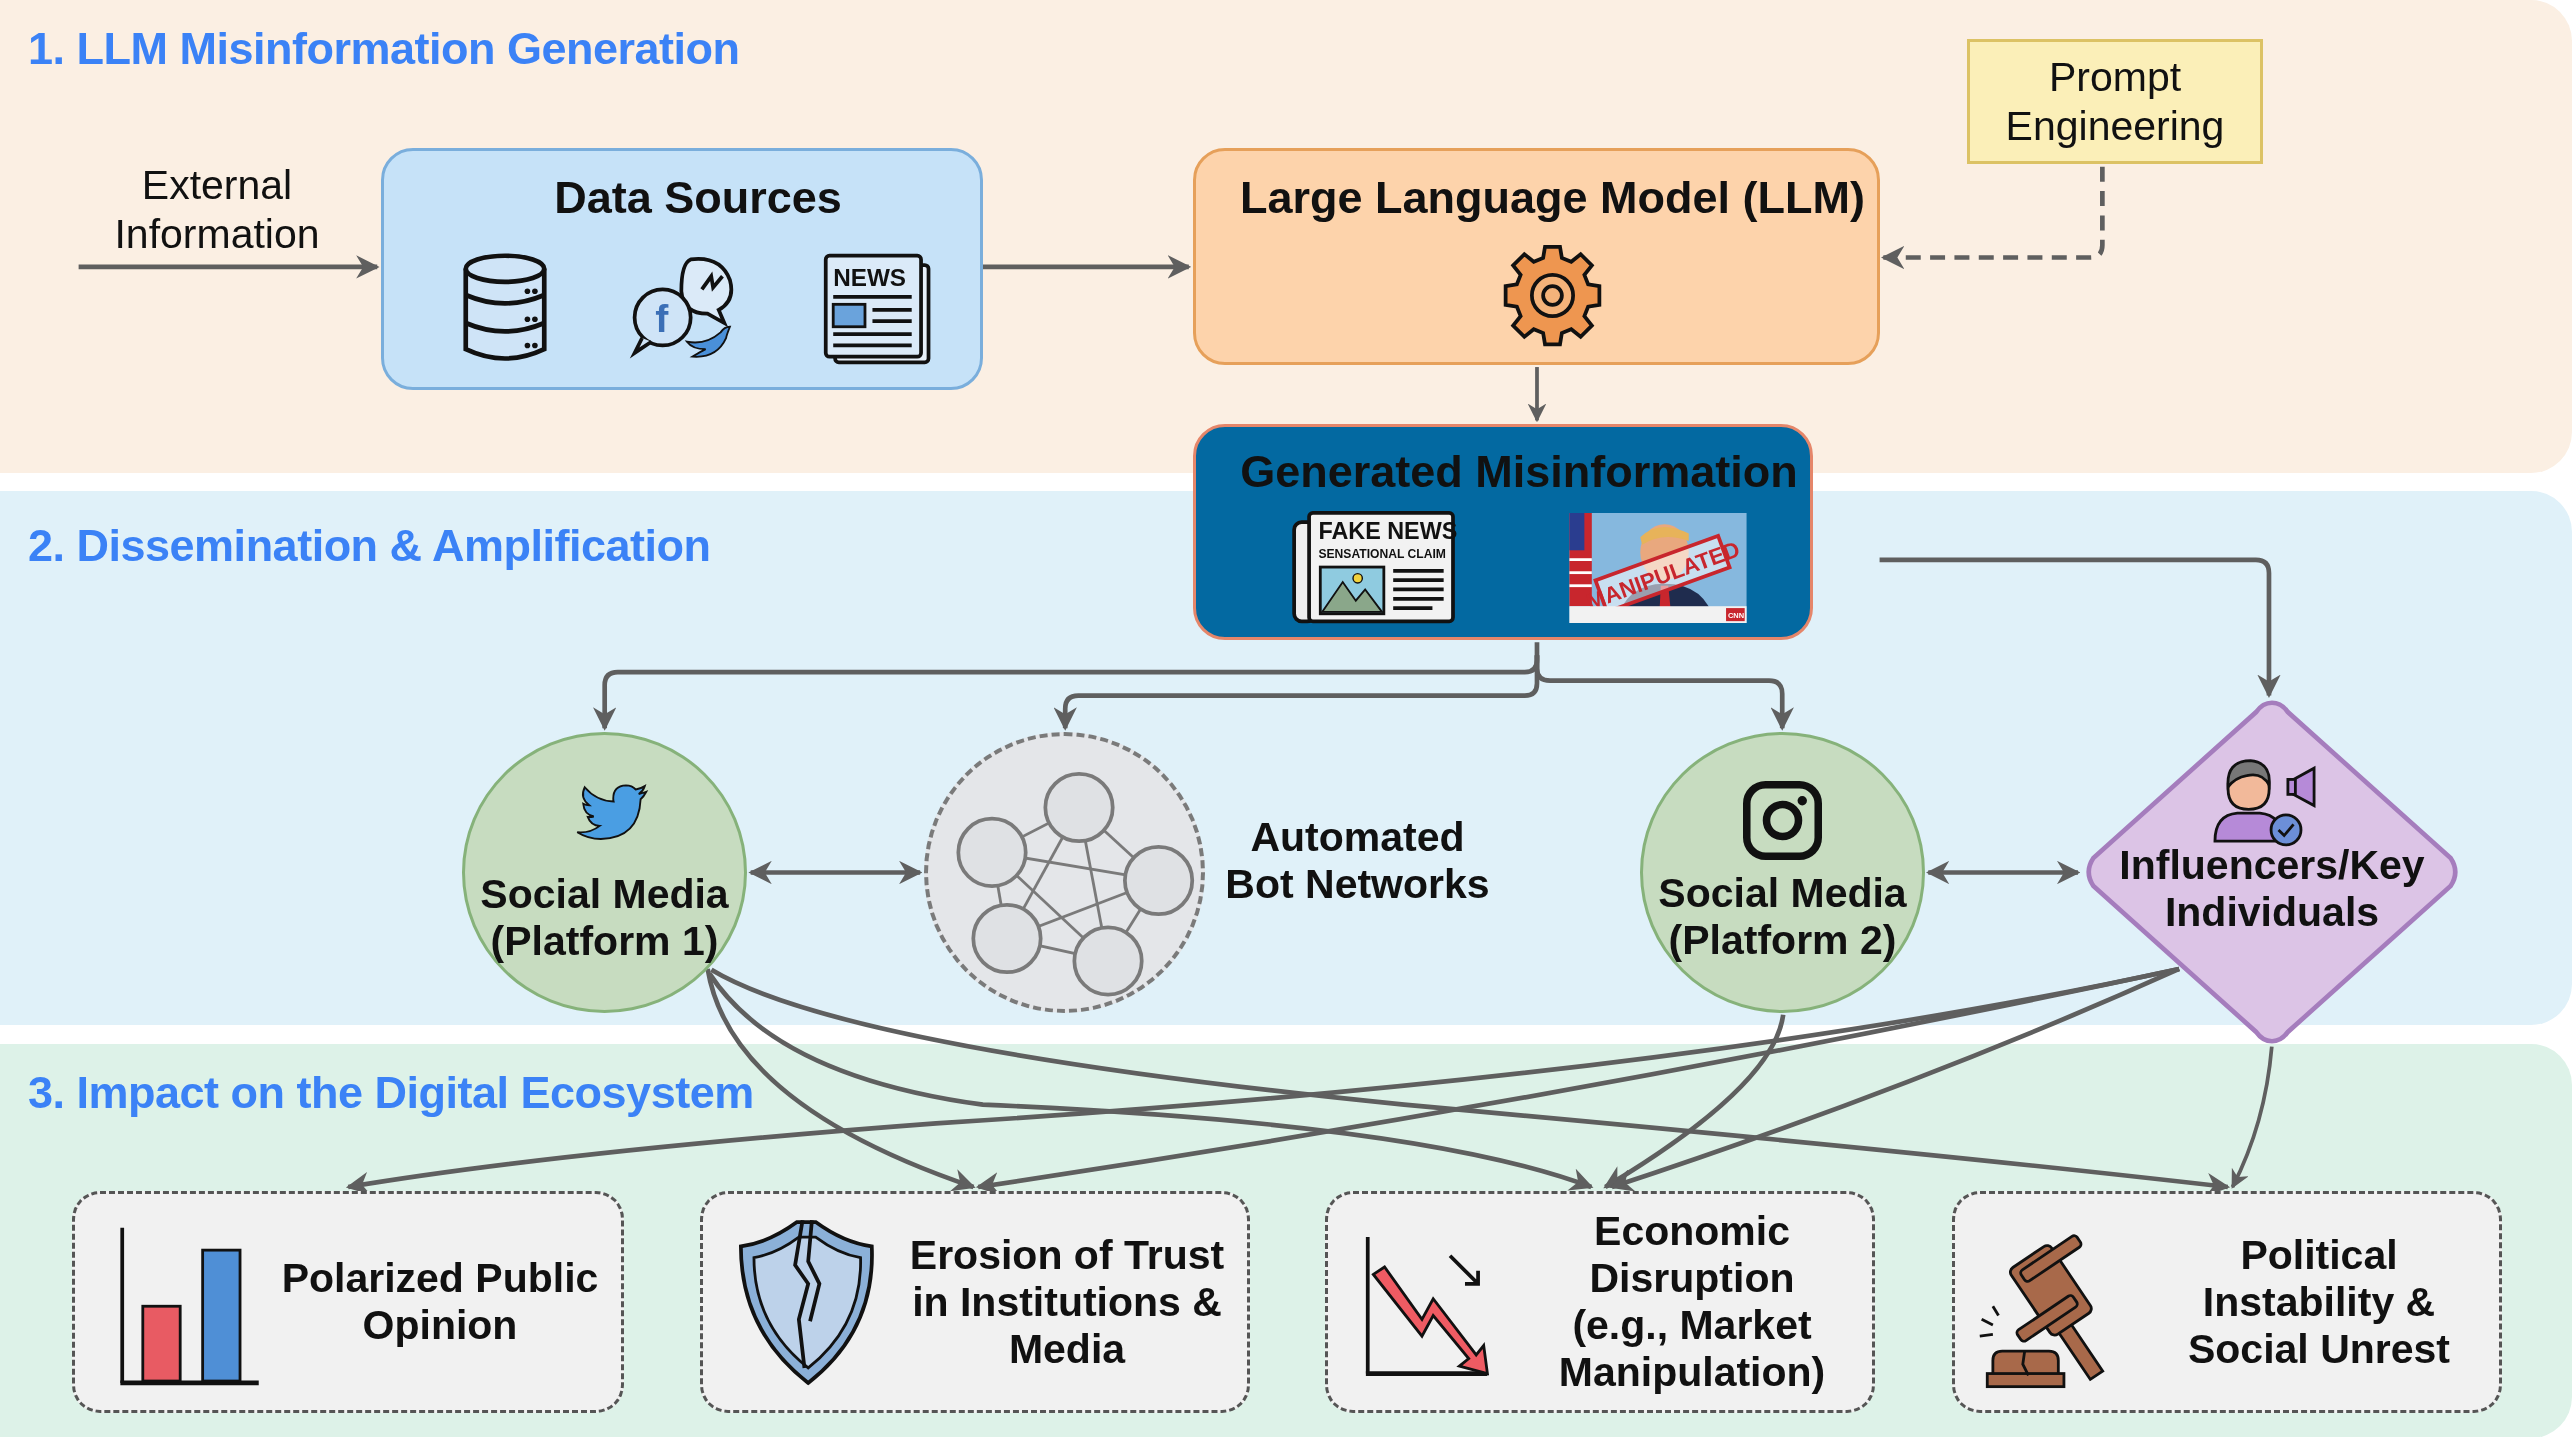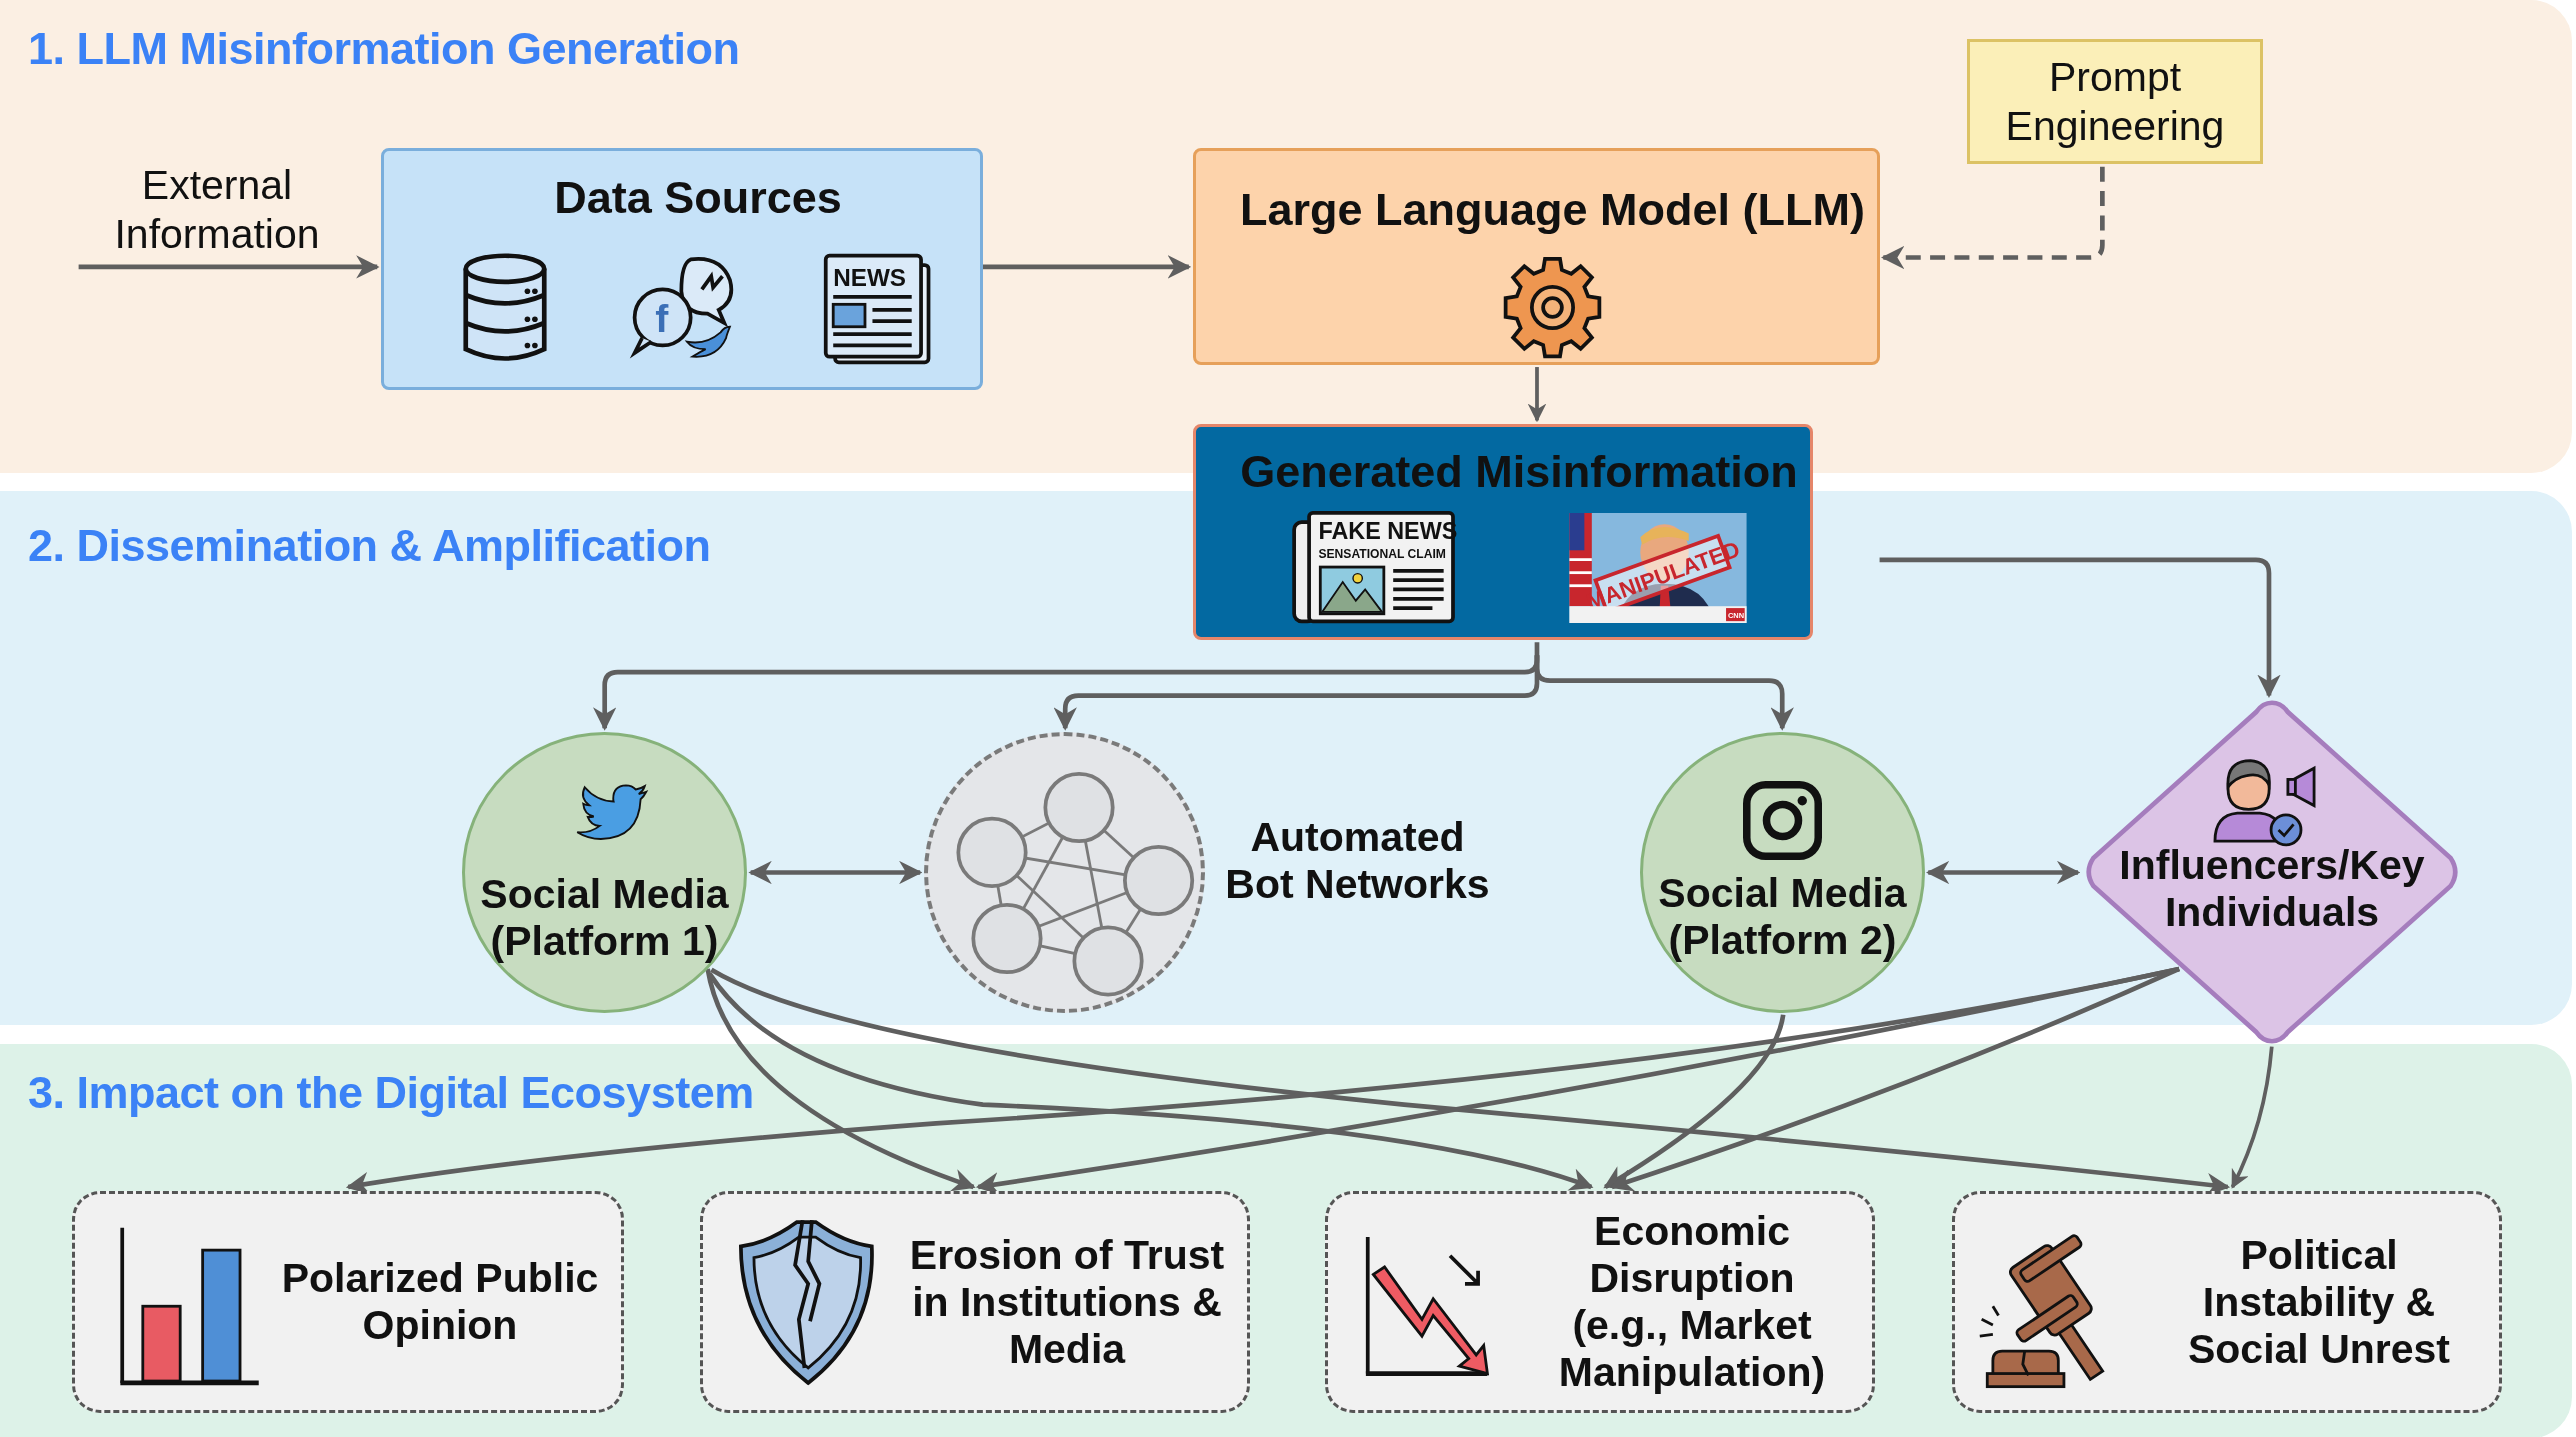--- a/index.html
+++ b/index.html
@@ -2,24 +2,24 @@
 <html style="font-size:15px"><head>
 <meta charset="utf-8">
 <style>
   html,body{margin:0;padding:0;background:#ffffff;}
   body{width:2576px;height:1438px;position:relative;overflow:hidden;font-family:"Liberation Sans",sans-serif;color:#111;}
   .section{position:absolute;left:0;width:2572px;border-radius:0 41px 41px 0;}
   #sec1{top:0;height:473px;background:#fbefe3;}
   #sec2{top:491px;height:534px;background:#e0f1f9;}
   #sec3{top:1044px;height:394px;background:#ddf2e8;}
   .sec-title{position:absolute;left:28px;font-size:45px;font-weight:bold;letter-spacing:-0.5px;color:#3b82f6;}
-  .box{position:absolute;box-sizing:border-box;border-radius:8px;display:flex;flex-direction:column;align-items:center;padding-left:32px;}
+  .box{position:absolute;box-sizing:border-box;border-radius:32px;display:flex;flex-direction:column;align-items:center;padding-left:32px;}
   .box-title{font-size:45px;font-weight:bold;margin-top:20.6px;white-space:nowrap;}
   #data-sources{left:381px;top:148px;width:602px;height:242px;background:#c6e2f8;border:3.7px solid #7aaedc;}
-  #llm{left:1193px;top:148px;width:687px;height:217px;background:#fdd3ab;border:3.7px solid #e6a05a;justify-content:flex-end;}
+  #llm{left:1193px;top:148px;width:687px;height:217px;background:#fdd3ab;border:3.7px solid #e6a05a;}
   #gen-mis{left:1193px;top:424px;width:620px;height:216px;background:#0369a1;border:3.7px solid #e5866a;}
   #prompt{position:absolute;left:1967px;top:39px;width:296px;height:125px;box-sizing:border-box;background:#fbefb8;border:3.7px solid #dcc264;display:flex;align-items:center;justify-content:center;text-align:center;font-size:41px;line-height:49px;}
   #ext-info{position:absolute;left:86px;top:161px;width:262px;text-align:center;font-size:41px;line-height:49px;}
   .icon-row{display:flex;align-items:center;justify-content:center;}
   .node-circle{position:absolute;box-sizing:border-box;border-radius:50%;display:flex;flex-direction:column;align-items:center;justify-content:center;text-align:center;}
   #sm1{left:462px;top:732px;width:285px;height:281px;background:#c7dcc0;border:3.7px solid #86b27a;}
   #sm2{left:1640px;top:732px;width:285px;height:281px;background:#c7dcc0;border:3.7px solid #86b27a;}
   #bots{left:924px;top:732px;width:281px;height:281px;background:#e4e6e9;border:4.7px dashed #7a7a7a;}
   .node-label{font-size:41px;font-weight:bold;line-height:47px;}
   #bots-label{position:absolute;left:1217px;top:814px;width:281px;text-align:center;font-size:41px;font-weight:bold;line-height:47px;}

